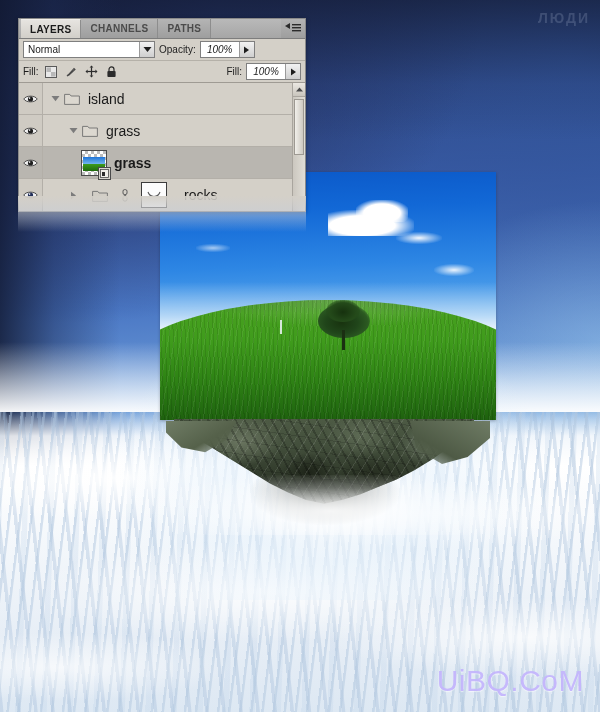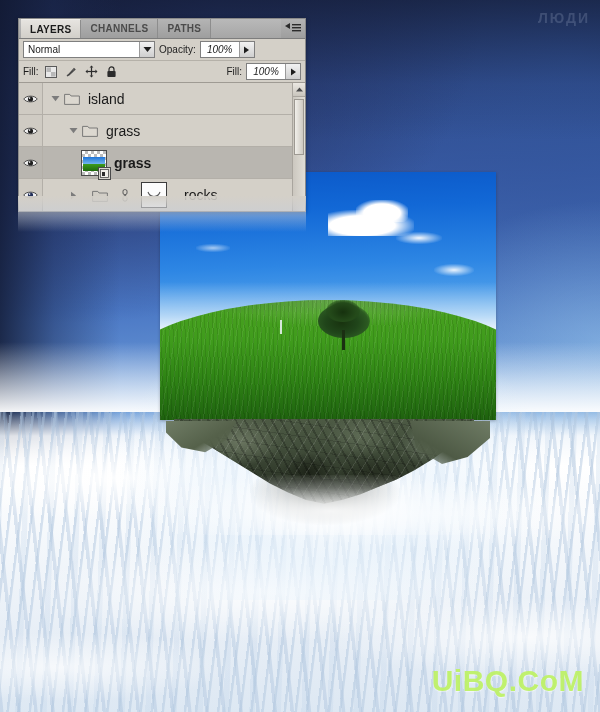--- a/index.html
+++ b/index.html
@@ -310,21 +310,21 @@
   .wm-top .url{
     display:block; margin-top:2px; font-size:9px; font-weight:bold; color:#dfe7fa;
     font-family:"Liberation Mono", monospace; letter-spacing:.5px;
   }
   .wm-top-ghost{
     position:absolute; right:10px; top:10px; font-size:14px; font-weight:bold;
     color:rgba(210,222,245,.18); letter-spacing:2px;
   }
   .wm-bottom{
     position:absolute; right:16px; bottom:14px;
-    font-size:30px; font-weight:bold; color:#bef264; opacity:.92;
+    font-size:30px; font-weight:normal; color:#c4b5fd; opacity:.92;
     letter-spacing:.5px; text-shadow:0 1px 1px rgba(255,255,255,.6);
   }
 </style>
 </head>
 <body>
 
 <div id="stage">
 
   <div class="sky-base"></div>
   <div class="sky-vignette-t"></div>

